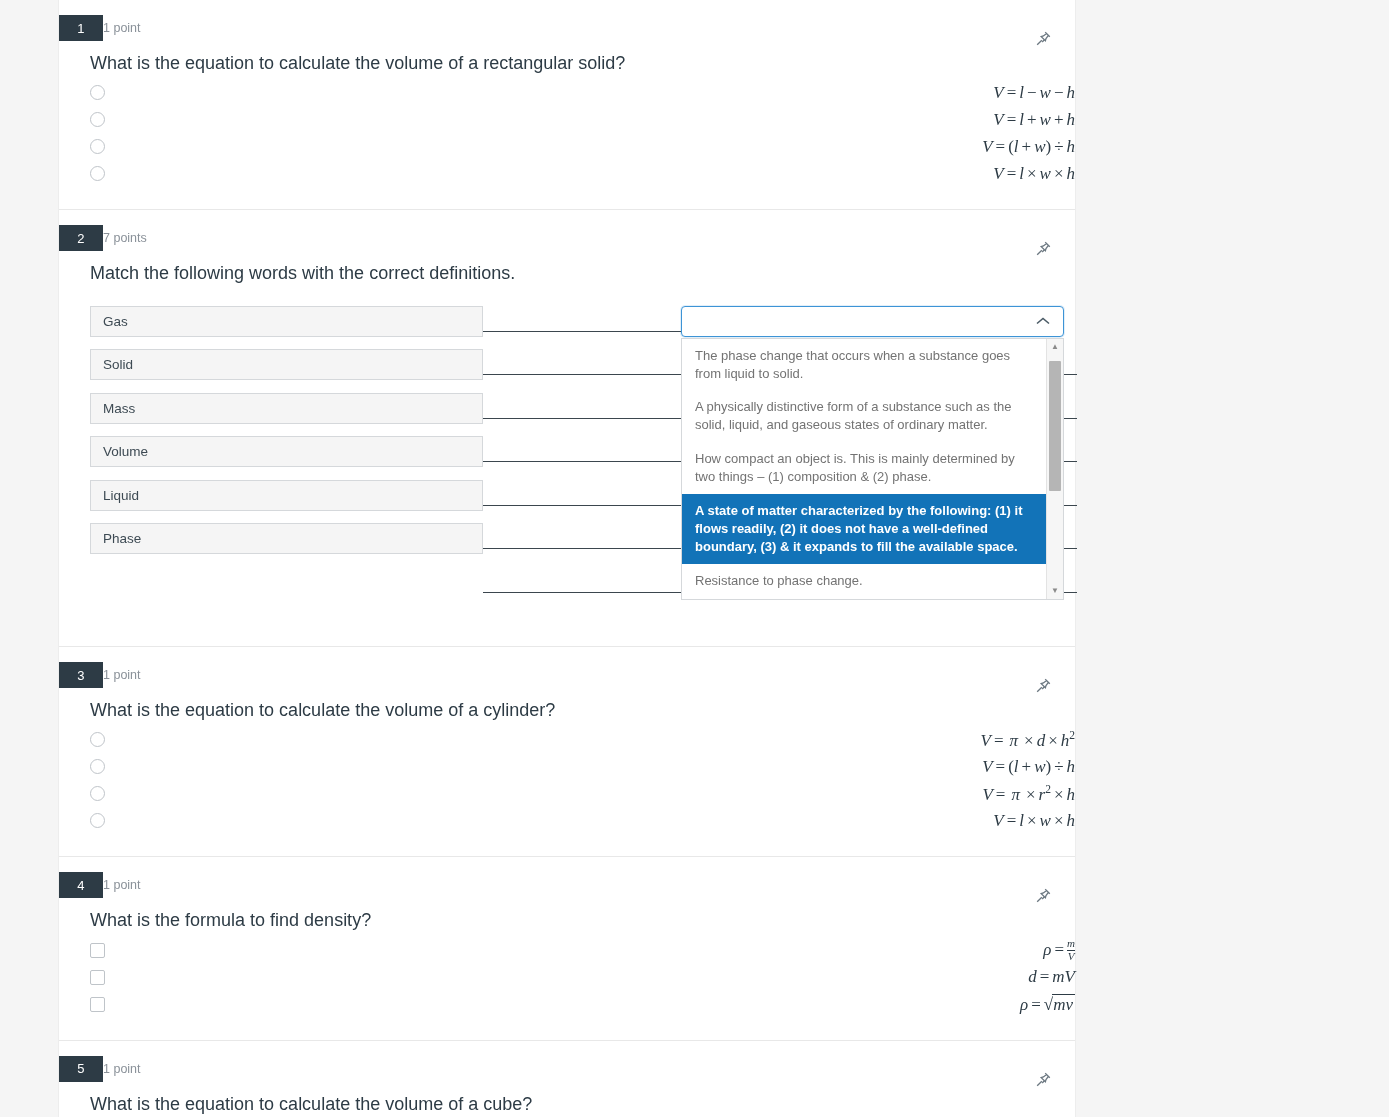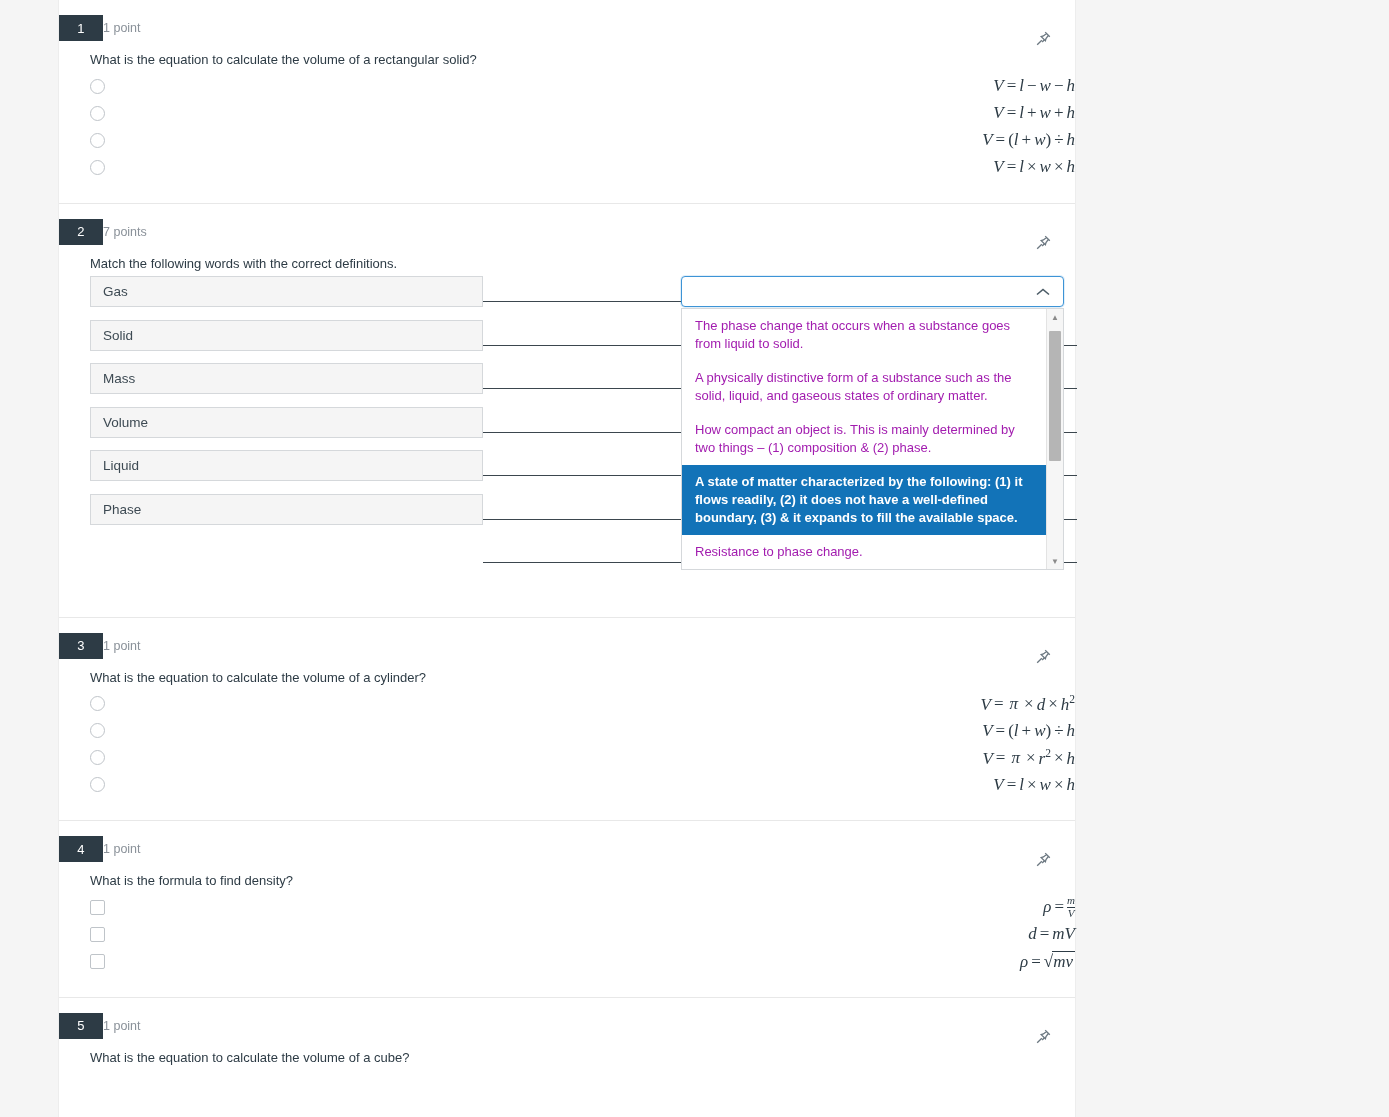--- a/index.html
+++ b/index.html
@@ -62,21 +62,21 @@
     top: 15px;
     width: 18px;
     height: 18px;
     color: #6b7780;
     cursor: pointer;
   }
   .pin svg { display: block; }
 
   .q-text {
     color: #2d3b45;
-    font-size: 13px;
+    font-size: 18px;
     padding: 10px 0 4px 31px;
     line-height: 1.35;
   }
 
   
   .choices { padding-left: 31px; }
   .choice {
     display: flex;
     align-items: center;
     height: 27px;
@@ -123,21 +123,21 @@
     padding: 0 2px 0 1px;
     margin-left: -1px;
     font-style: italic;
   }
   sup { font-size: 0.68em; }
 
   
   .matching {
     position: relative;
     padding-left: 31px;
-    margin-top: 0;
+    margin-top: 16px;
     padding-bottom: 14px;
   }
   .match-row {
     position: relative;
     height: 43.5px;
   }
   .answer-box {
     position: absolute;
     left: 0;
     top: 0;
@@ -196,21 +196,21 @@
     position: absolute;
     left: 0; top: 0;
     width: 364px;
     height: 100%;
     overflow: hidden;
   }
   .opt {
     padding: 8px 14px 8px 13px;
     font-size: 13px;
     line-height: 1.38;
-    color: #a21caf;
+    color: #737373;
     cursor: pointer;
   }
   .opt.selected {
     background: #1273b8;
     color: #ffffff;
     font-weight: 600;
   }
   
   .sbar {
     position: absolute;

